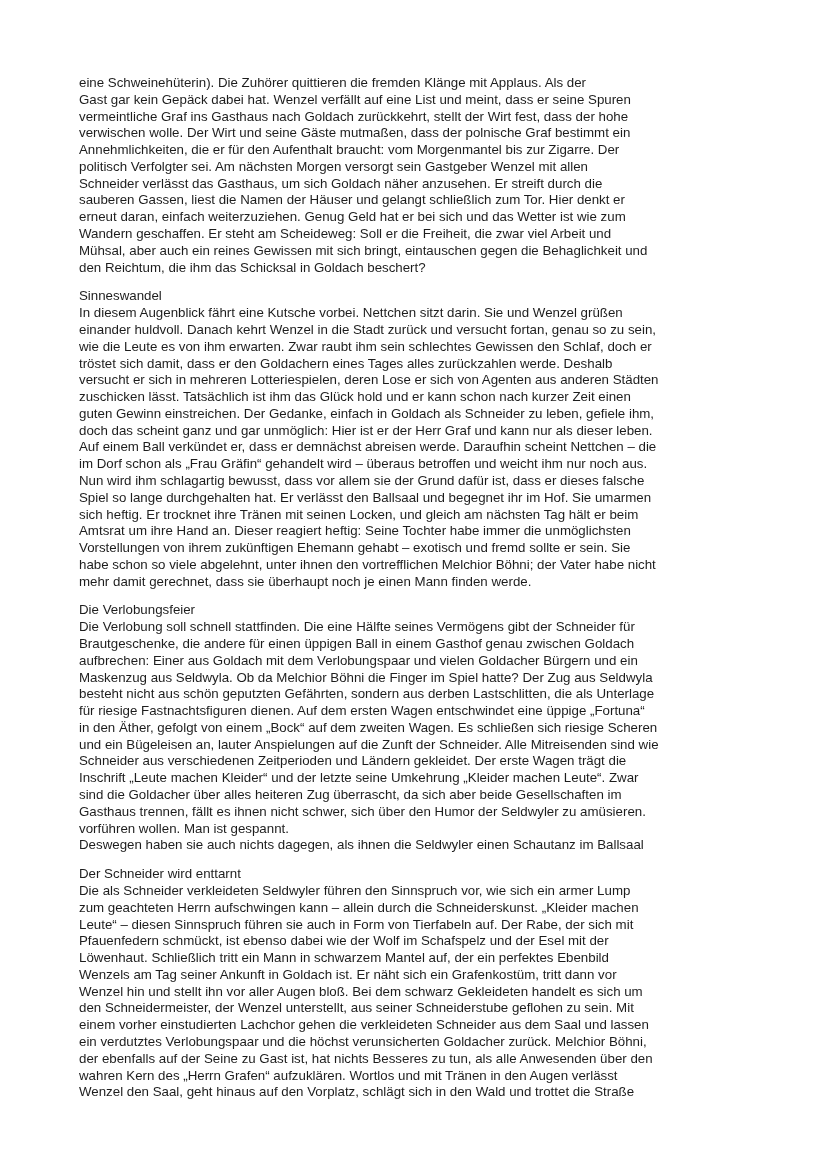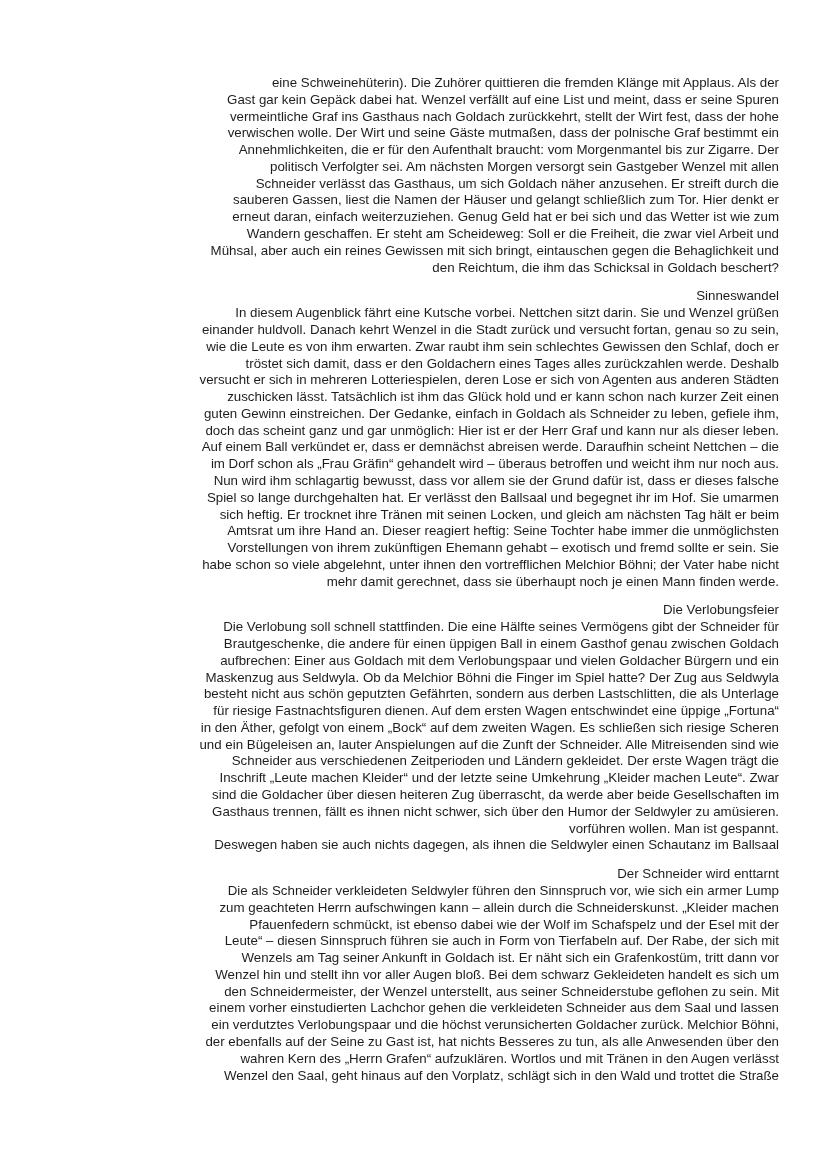--- a/index.html
+++ b/index.html
@@ -12,21 +12,20 @@
     width: 828px;
     height: 1171px;
     background: #ffffff;
     overflow: hidden;
   }
   .text-block {
     position: absolute;
     left: 79px;
     top: 75px;
     width: 700px;
-    text-align: right;
   }
   .block {
     margin: 0;
     padding: 0;
   }
   .line {
     font-family: "Liberation Sans", "DejaVu Sans", sans-serif;
     font-size: 13.3px;
     line-height: 16.78px;
     color: #1d1d1d;
@@ -86,33 +85,34 @@
         <div class="line">Die Verlobung soll schnell stattfinden. Die eine Hälfte seines Vermögens gibt der Schneider für</div>
         <div class="line">Brautgeschenke, die andere für einen üppigen Ball in einem Gasthof genau zwischen Goldach</div>
         <div class="line">aufbrechen: Einer aus Goldach mit dem Verlobungspaar und vielen Goldacher Bürgern und ein</div>
         <div class="line">Maskenzug aus Seldwyla. Ob da Melchior Böhni die Finger im Spiel hatte? Der Zug aus Seldwyla</div>
         <div class="line">besteht nicht aus schön geputzten Gefährten, sondern aus derben Lastschlitten, die als Unterlage</div>
         <div class="line">für riesige Fastnachtsfiguren dienen. Auf dem ersten Wagen entschwindet eine üppige „Fortuna“</div>
         <div class="line">in den Äther, gefolgt von einem „Bock“ auf dem zweiten Wagen. Es schließen sich riesige Scheren</div>
         <div class="line">und ein Bügeleisen an, lauter Anspielungen auf die Zunft der Schneider. Alle Mitreisenden sind wie</div>
         <div class="line">Schneider aus verschiedenen Zeitperioden und Ländern gekleidet. Der erste Wagen trägt die</div>
         <div class="line">Inschrift „Leute machen Kleider“ und der letzte seine Umkehrung „Kleider machen Leute“. Zwar</div>
-        <div class="line">sind die Goldacher über diesen heiteren Zug überrascht, da werde aber beide Gesellschaften im</div>
+        <div class="line">sind die Goldacher über alles heiteren Zug überrascht, da sich aber beide Gesellschaften im</div>
         <div class="line">Gasthaus trennen, fällt es ihnen nicht schwer, sich über den Humor der Seldwyler zu amüsieren.</div>
         <div class="line">vorführen wollen. Man ist gespannt.</div>
         <div class="line">Deswegen haben sie auch nichts dagegen, als ihnen die Seldwyler einen Schautanz im Ballsaal</div>
       </div>
       <div class="block heading">
         <div class="line">Der Schneider wird enttarnt</div>
       </div>
       <div class="block paragraph">
         <div class="line">Die als Schneider verkleideten Seldwyler führen den Sinnspruch vor, wie sich ein armer Lump</div>
         <div class="line">zum geachteten Herrn aufschwingen kann – allein durch die Schneiderskunst. „Kleider machen</div>
+        <div class="line">Leute“ – diesen Sinnspruch führen sie auch in Form von Tierfabeln auf. Der Rabe, der sich mit</div>
         <div class="line">Pfauenfedern schmückt, ist ebenso dabei wie der Wolf im Schafspelz und der Esel mit der</div>
-        <div class="line">Leute“ – diesen Sinnspruch führen sie auch in Form von Tierfabeln auf. Der Rabe, der sich mit</div>
+        <div class="line">Löwenhaut. Schließlich tritt ein Mann in schwarzem Mantel auf, der ein perfektes Ebenbild</div>
         <div class="line">Wenzels am Tag seiner Ankunft in Goldach ist. Er näht sich ein Grafenkostüm, tritt dann vor</div>
         <div class="line">Wenzel hin und stellt ihn vor aller Augen bloß. Bei dem schwarz Gekleideten handelt es sich um</div>
         <div class="line">den Schneidermeister, der Wenzel unterstellt, aus seiner Schneiderstube geflohen zu sein. Mit</div>
         <div class="line">einem vorher einstudierten Lachchor gehen die verkleideten Schneider aus dem Saal und lassen</div>
         <div class="line">ein verdutztes Verlobungspaar und die höchst verunsicherten Goldacher zurück. Melchior Böhni,</div>
         <div class="line">der ebenfalls auf der Seine zu Gast ist, hat nichts Besseres zu tun, als alle Anwesenden über den</div>
         <div class="line">wahren Kern des „Herrn Grafen“ aufzuklären. Wortlos und mit Tränen in den Augen verlässt</div>
         <div class="line">Wenzel den Saal, geht hinaus auf den Vorplatz, schlägt sich in den Wald und trottet die Straße</div>
       </div>
     </div>

